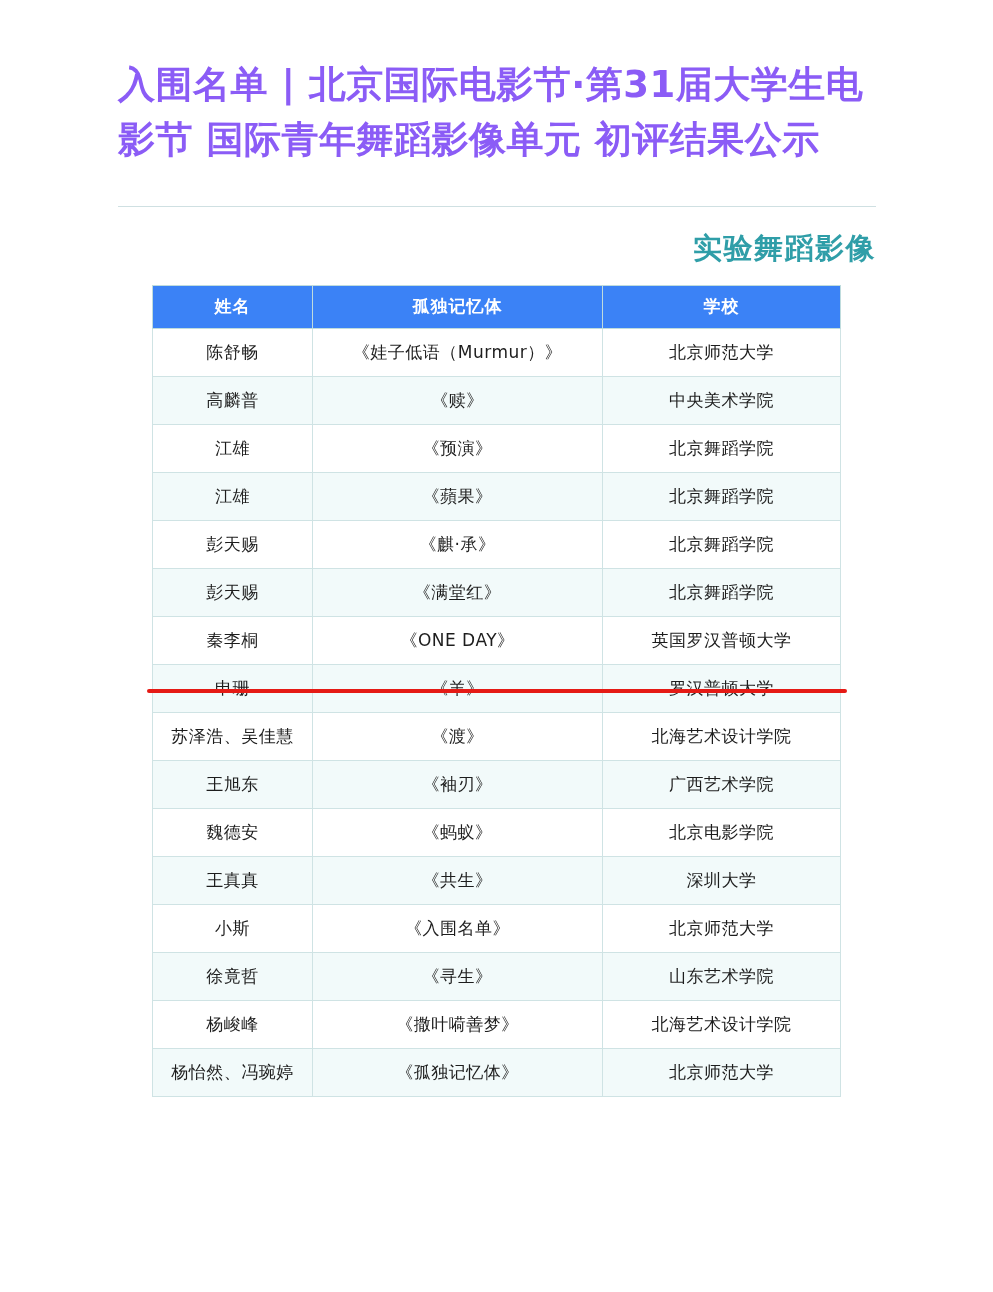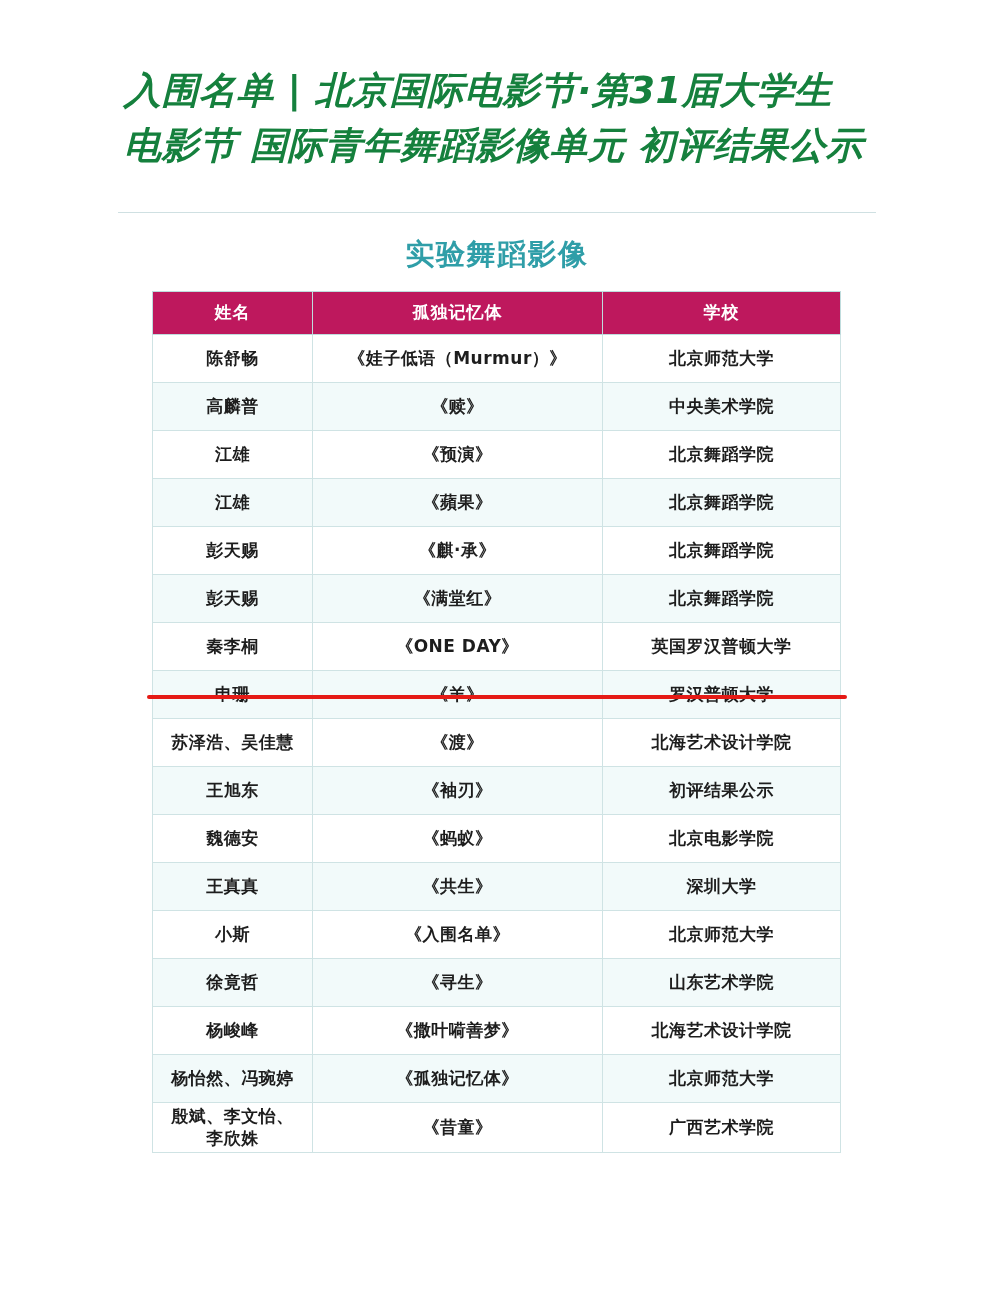--- a/index.html
+++ b/index.html
@@ -18,78 +18,76 @@
 
   .page {
     position: relative;
     width: 993px;
     height: 1292px;
     box-sizing: border-box;
     padding: 0 118px;
   }
 
   .doc-title {
-    margin: 6px;
+    margin: 0;
     padding-top: 58px;
     font-size: 37px;
     line-height: 1.48;
     font-weight: 700;
     letter-spacing: 0.5px;
-    color: #15803d;
+    color: #8b5cf6;
     max-width: 760px;
-    font-style: italic;
   }
 
   .title-rule {
     margin-top: 38px;
     border-top: 1px solid #cfe0e2;
     width: 758px;
   }
 
   .section-heading {
-    text-align: center;
+    text-align: right;
     font-size: 29px;
     font-weight: 700;
     color: #2f9ea8;
     letter-spacing: 1.5px;
     margin-top: 22px;
     margin-bottom: 16px;
     width: 758px;
   }
 
   table.listing {
     border-collapse: collapse;
     width: 688px;
     margin: 0 auto;
     table-layout: fixed;
   }
 
   table.listing th {
-    background: #be185d;
+    background: #3b82f6;
     color: #ffffff;
     font-size: 17px;
     font-weight: 700;
     letter-spacing: 1px;
     height: 40px;
     border: 1px solid #bfdcdd;
     text-align: center;
     vertical-align: middle;
   }
 
   table.listing td {
     border: 1px solid #cfe3e4;
     font-size: 17px;
     height: 43px;
     text-align: center;
     vertical-align: middle;
     color: #1d1d1d;
     letter-spacing: 0.5px;
     padding: 2px 4px;
     background: #ffffff;
-    font-weight: bold;
   }
 
   table.listing tr:nth-child(even) td {
     background: #f2fafa;
   }
 
   table.listing tr:nth-child(odd) td {
     background: #ffffff;
   }
 
@@ -175,21 +173,21 @@
           <td>罗汉普顿大学</td>
         </tr>
         <tr>
           <td>苏泽浩、吴佳慧</td>
           <td>《渡》</td>
           <td>北海艺术设计学院</td>
         </tr>
         <tr>
           <td>王旭东</td>
           <td>《袖刃》</td>
-          <td>初评结果公示</td>
+          <td>广西艺术学院</td>
         </tr>
         <tr>
           <td>魏德安</td>
           <td>《蚂蚁》</td>
           <td>北京电影学院</td>
         </tr>
         <tr>
           <td>王真真</td>
           <td>《共生》</td>
           <td>深圳大学</td>
@@ -207,23 +205,18 @@
         <tr>
           <td>杨峻峰</td>
           <td>《撒叶嗬善梦》</td>
           <td>北海艺术设计学院</td>
         </tr>
         <tr>
           <td>杨怡然、冯琬婷</td>
           <td>《孤独记忆体》</td>
           <td>北京师范大学</td>
         </tr>
-        <tr>
-          <td class="cell-multiline">殷斌、李文怡、<br>李欣姝</td>
-          <td>《昔童》</td>
-          <td>广西艺术学院</td>
-        </tr>
       </tbody>
   </table>
 
   <div class="highlight-underline" id="red-underline" style="left: 146.5px; top: 688.5px; width: 700px; background: rgb(229, 26, 21);"></div>
 
 </div>
 
 </body></html>

